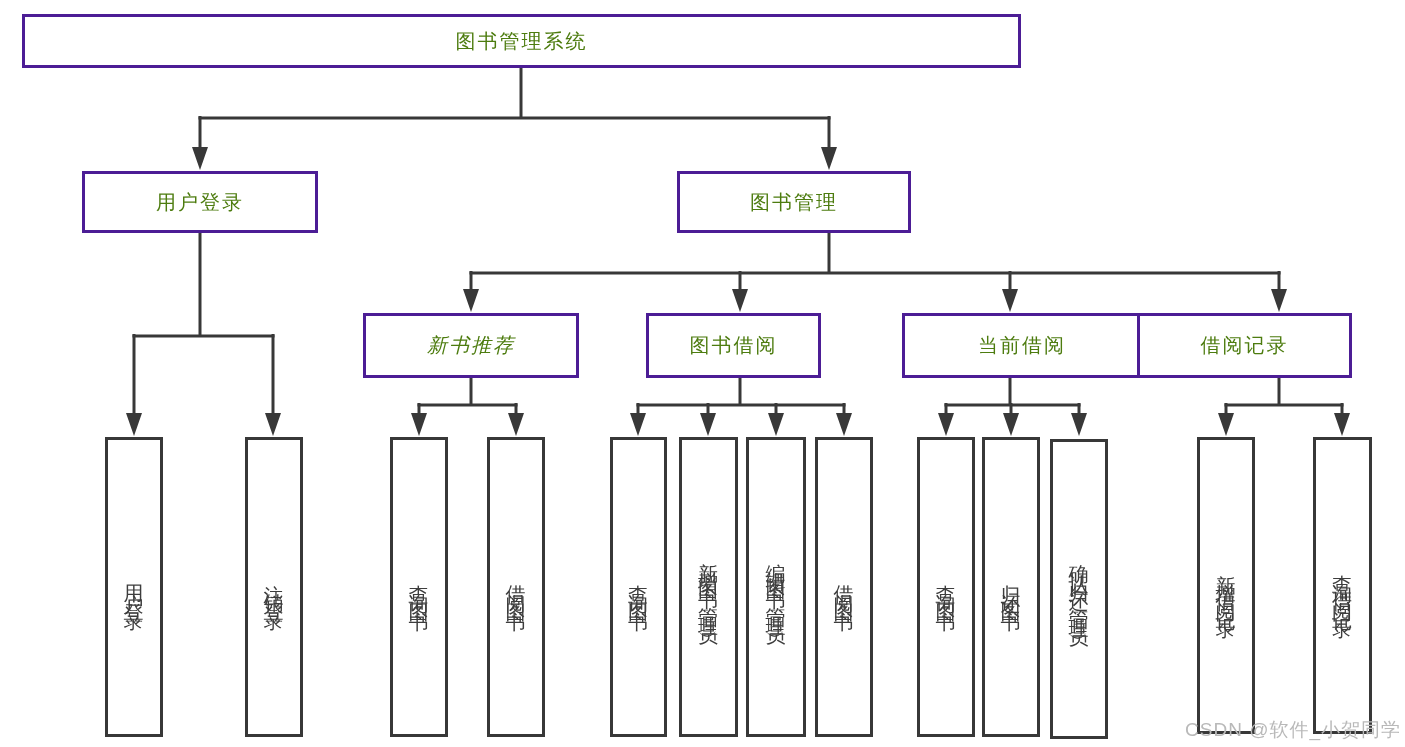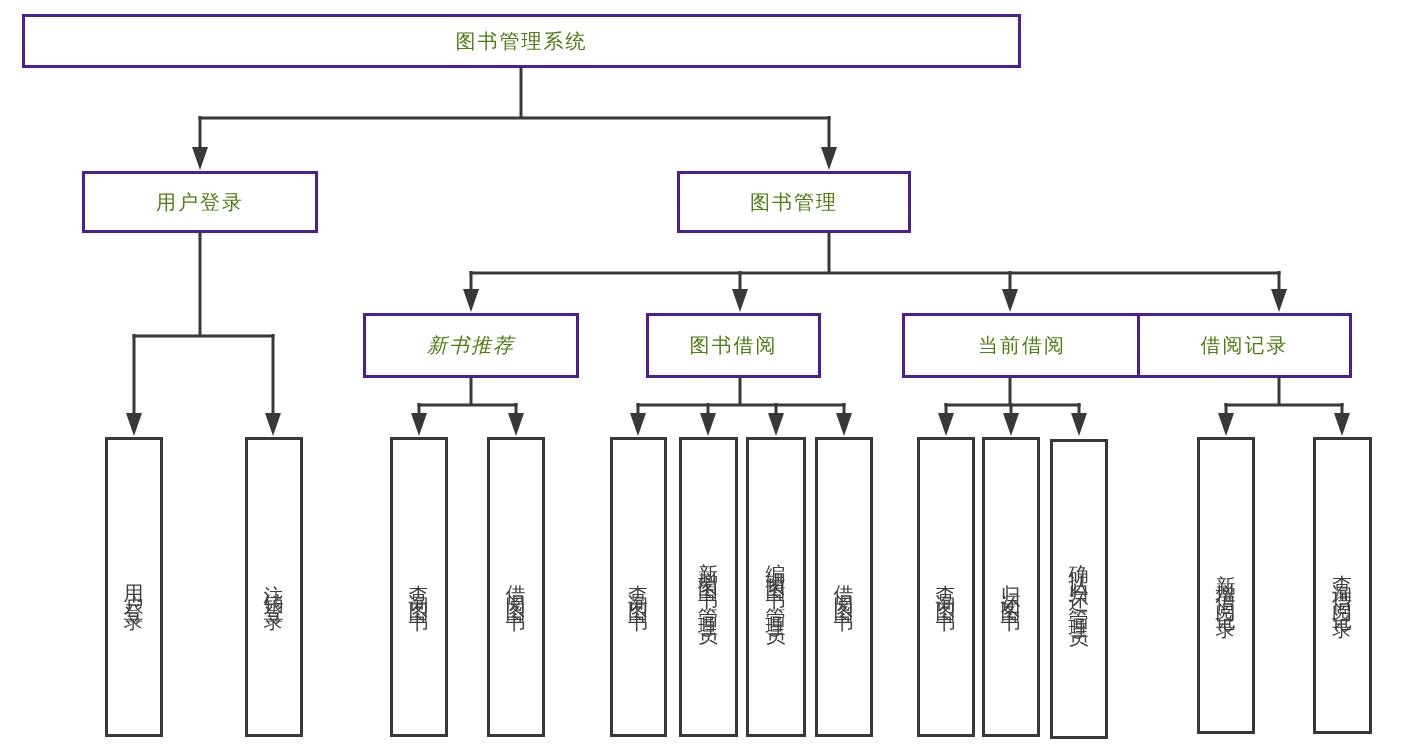--- a/index.html
+++ b/index.html
@@ -152,13 +152,14 @@
   <div class="vnode" style="left:746px; top:437px; width:60px; height:300px;">编辑图书（管理员）</div>
   <div class="vnode" style="left:815px; top:437px; width:58px; height:300px;">借阅图书</div>
 
   <div class="vnode" style="left:917px; top:437px; width:58px; height:300px;">查询图书</div>
   <div class="vnode" style="left:982px; top:437px; width:58px; height:300px;">归还图书</div>
   <div class="vnode" style="left:1050px; top:439px; width:58px; height:300px;">确认归还（管理员）</div>
 
   <div class="vnode" style="left:1197px; top:437px; width:58px; height:297px;">新增借阅记录</div>
   <div class="vnode" style="left:1313px; top:437px; width:59px; height:297px;">查询借阅记录</div>
 
+  <div class="watermark">CSDN @软件_小贺同学</div>
 </div>
 
 </body></html>

